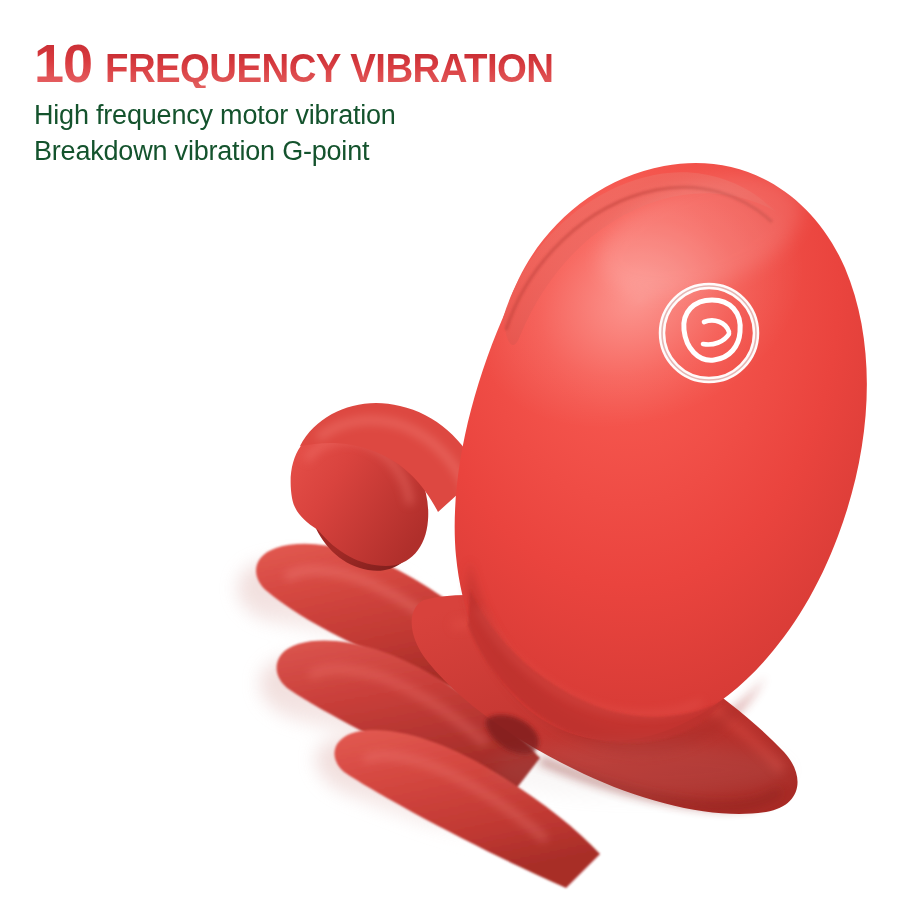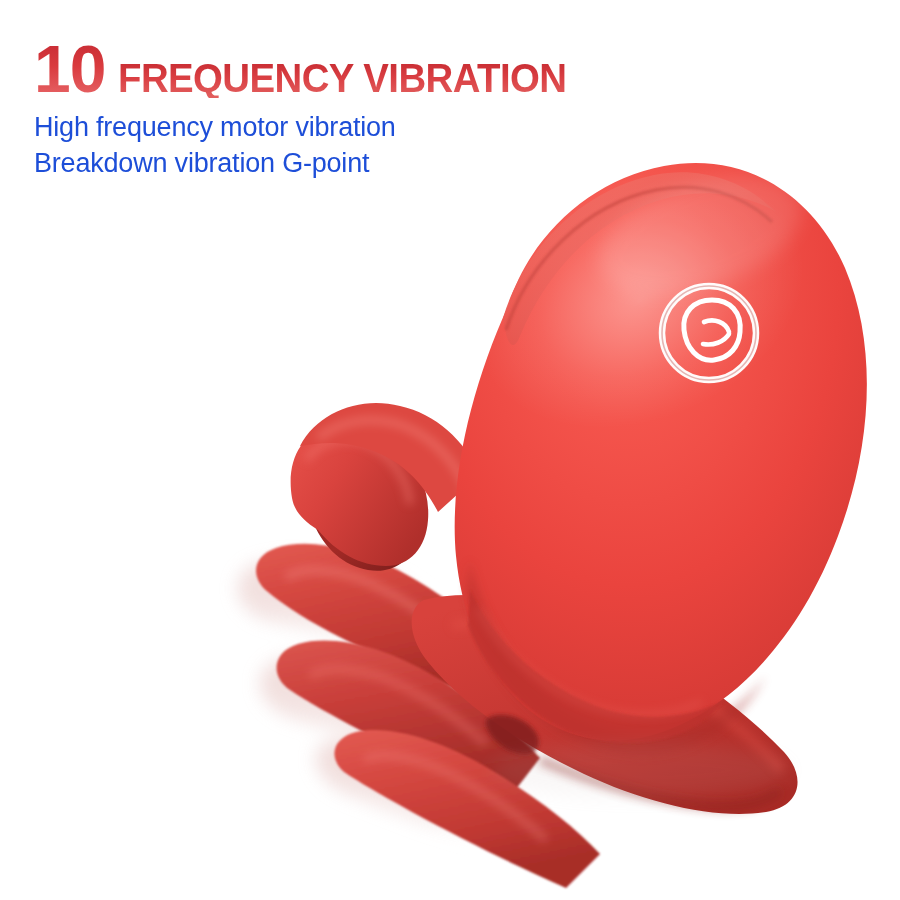--- a/index.html
+++ b/index.html
@@ -26,21 +26,21 @@
     width: 600px;
   }
   .headline {
     display: flex;
     align-items: baseline;
     white-space: nowrap;
     line-height: 1;
     margin: 0 0 8px 0;
   }
   .headline-number {
-    font-size: 66px;
+    font-size: 54px;
     font-weight: bold;
     letter-spacing: -1px;
     background: linear-gradient(180deg, #C42A33 0%, #D93A3E 45%, #E8696B 100%);
     -webkit-background-clip: text;
     background-clip: text;
     color: transparent;
     -webkit-text-fill-color: transparent;
   }
   .headline-words {
     font-size: 40px;
@@ -50,21 +50,21 @@
     transform: scaleX(0.96);
     transform-origin: left center;
     background: linear-gradient(180deg, #C4282F 0%, #DA3F43 50%, #E2605F 100%);
     -webkit-background-clip: text;
     background-clip: text;
     color: transparent;
     -webkit-text-fill-color: transparent;
   }
   .subline {
     font-size: 27px;
-    color: #1d4ed8;
+    color: #14532d;
     line-height: 1.33;
     letter-spacing: -0.2px;
   }
 
   
   .product {
     position: absolute;
     left: 0;
     top: 0;
     width: 900px;

